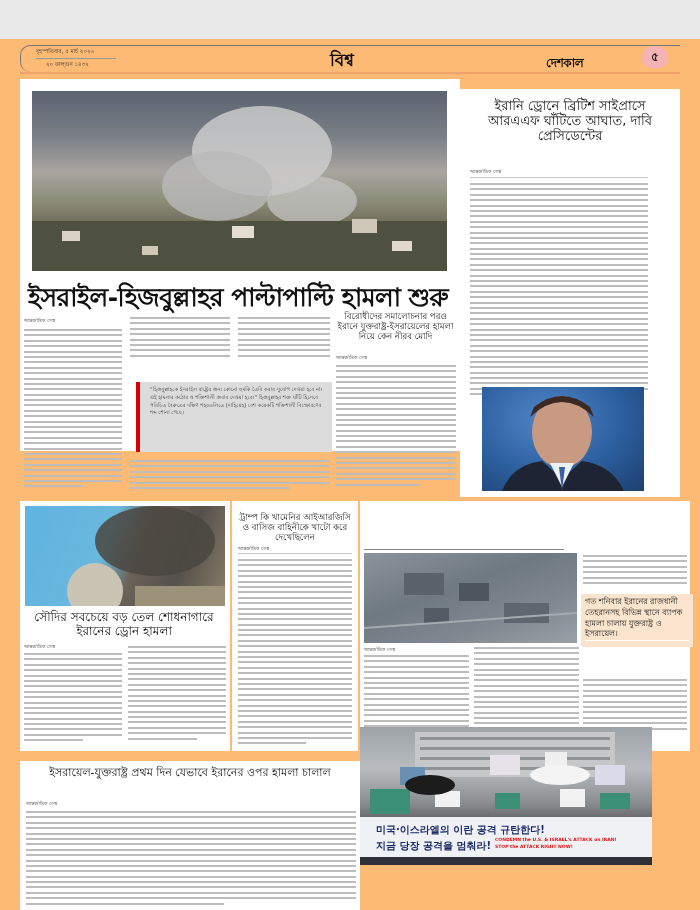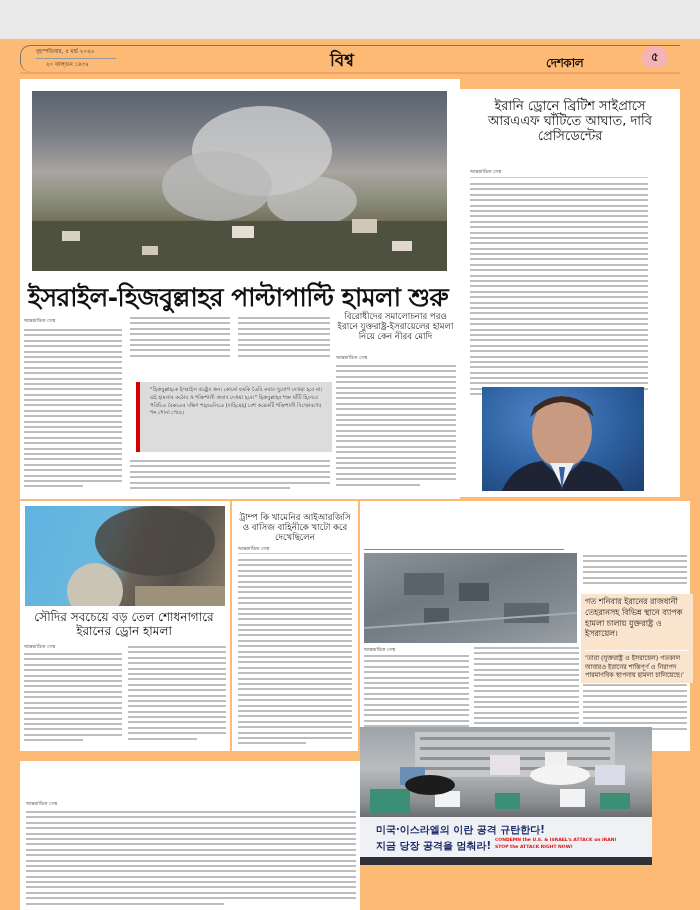--- a/index.html
+++ b/index.html
@@ -22,41 +22,41 @@
   .text-lines { position: absolute; }
   .text-lines span { display: block; height: 2px; margin-bottom: 3.4px; background: #bdbdbd; }
   .byline { position: absolute; font-size: 4.5px; color: #444; }
   .rule { position: absolute; height: 1px; background: #c8c8c8; }
 
   .h-main { position: absolute; left: 28px; top: 239px; width: 430px; font-size: 25px; font-weight: bold; color: #111; letter-spacing: -0.5px; white-space: nowrap; }
   .h-side { position: absolute; font-weight: normal; color: #222; text-align: center; line-height: 1.15; }
   .quote { position: absolute; left: 136px; top: 343px; width: 196px; height: 70px; background: #dcdcdc; border-left: 4px solid #d40000; padding: 4px 5px 0 10px; font-size: 5.2px; color: #333; line-height: 1.5; }
 
   .pull { position: absolute; left: 581px; top: 555px; width: 112px; background: #fbe4cd; font-size: 7.2px; color: #222; line-height: 1.35; padding: 3px 4px; }
-  .pull .p1 { border-bottom: 1px solid #fff; padding-bottom: 10px; margin-bottom: 3px; font-size: 8px; }
+  .pull .p1 { border-bottom: 1px solid #fff; padding-bottom: 0; margin-bottom: 3px; font-size: 8px; }
   .pull .p2 { font-size: 6.4px; }
 
   .watermark { position: absolute; left: 432px; top: 885px; width: 262px; height: 17px; background: #c9c9c9; color: #f6f6f6; font-size: 12.5px; line-height: 17px; padding-left: 6px; white-space: nowrap; }
 </style>
 </head>
 <body>
 
 <div class="page">
 
   <div class="masthead"></div>
   <div class="mh-line"></div>
   <div class="mh-date">
     <span class="d1">বৃহস্পতিবার, ৫ মার্চ ২০২৬</span>
     <span class="d2">২০ ফাল্গুন ১৪৩২</span>
   </div>
   <div class="mh-section">বিশ্ব</div>
   <div class="mh-logo">দেশকাল</div>
   <div class="mh-page">৫</div>
 
-  <div class="card" style="left:20px;top:40px;width:440px;height:420px;">
+  <div class="card" style="left:20px;top:40px;width:440px;height:372px;">
     <div class="photo" style="left:12px;top:12px;width:415px;height:180px;background:linear-gradient(180deg,#5a6370 0%,#7a7f86 25%,#a9a4a0 45%,#8c8f7c 60%,#6f6a56 75%,#4a4a3a 100%);">
       <svg width="415" height="180">
         <ellipse cx="230" cy="60" rx="70" ry="45" fill="#cfcfcf" opacity="0.8"></ellipse>
         <ellipse cx="185" cy="95" rx="55" ry="35" fill="#b9b9b9" opacity="0.8"></ellipse>
         <ellipse cx="280" cy="110" rx="45" ry="25" fill="#c7c7c7" opacity="0.7"></ellipse>
         <rect x="0" y="130" width="415" height="50" fill="#4e5040"></rect>
         <rect x="30" y="140" width="18" height="10" fill="#d9d1c4"></rect>
         <rect x="200" y="135" width="22" height="12" fill="#e4ddd1"></rect>
         <rect x="320" y="128" width="25" height="14" fill="#cfc7b8"></rect>
         <rect x="360" y="150" width="20" height="10" fill="#e0d8cc"></rect>
@@ -373,24 +373,24 @@
         <span></span>
         <span></span>
         <span></span>
         <span></span>
         <span></span>
         <span style="width:60%"></span>
     </div>
   </div>
   <div class="pull">
     <div class="p1">গত শনিবার ইরানের রাজধানী তেহরানসহ বিভিন্ন স্থানে ব্যাপক হামলা চালায় যুক্তরাষ্ট্র ও ইসরায়েল।</div>
-    <div class="p2">‘তারা (যুক্তরাষ্ট্র ও ইসরায়েল) গতকাল আবারও ইরানের শান্তিপূর্ণ ও নিরাপদ পারমাণবিক স্থাপনায় হামলা চালিয়েছে।’</div>
   </div>
 
   <div class="card" style="left:20px;top:722px;width:340px;height:150px;">
+    <div class="h-side" style="left:10px;top:6px;width:320px;font-size:11px;color:#111;">ইসরায়েল-যুক্তরাষ্ট্র প্রথম দিন যেভাবে ইরানের ওপর হামলা চালাল</div>
     <div class="byline" style="left:6px;top:40px;">আন্তর্জাতিক ডেস্ক</div>
     <div class="text-lines" style="left:6px;top:50px;width:330px;">
       <span></span>
         <span></span>
         <span></span>
         <span></span>
         <span></span>
         <span></span>
         <span></span>
         <span></span>

